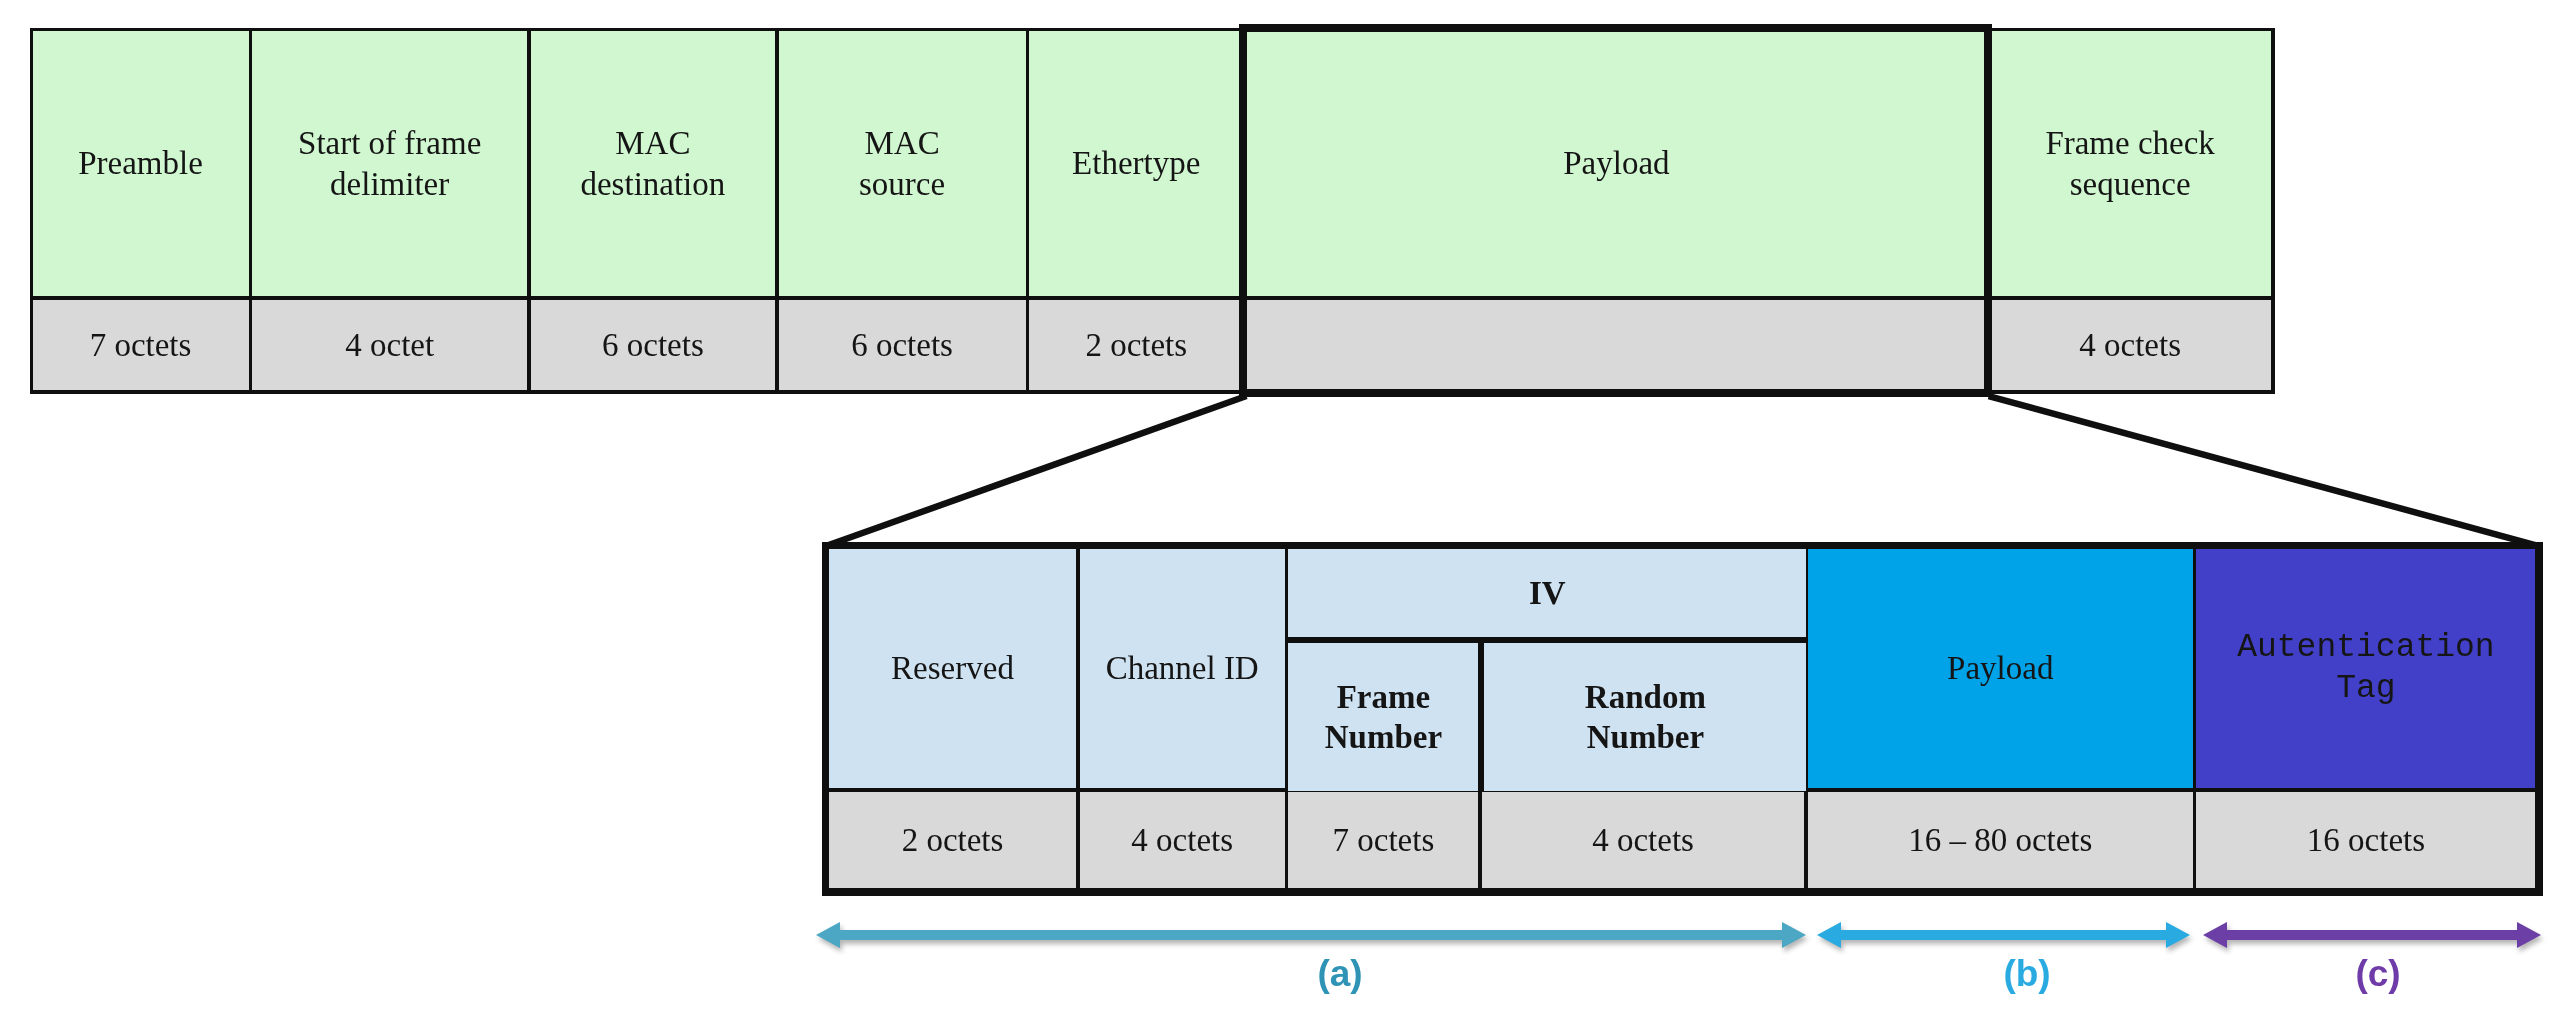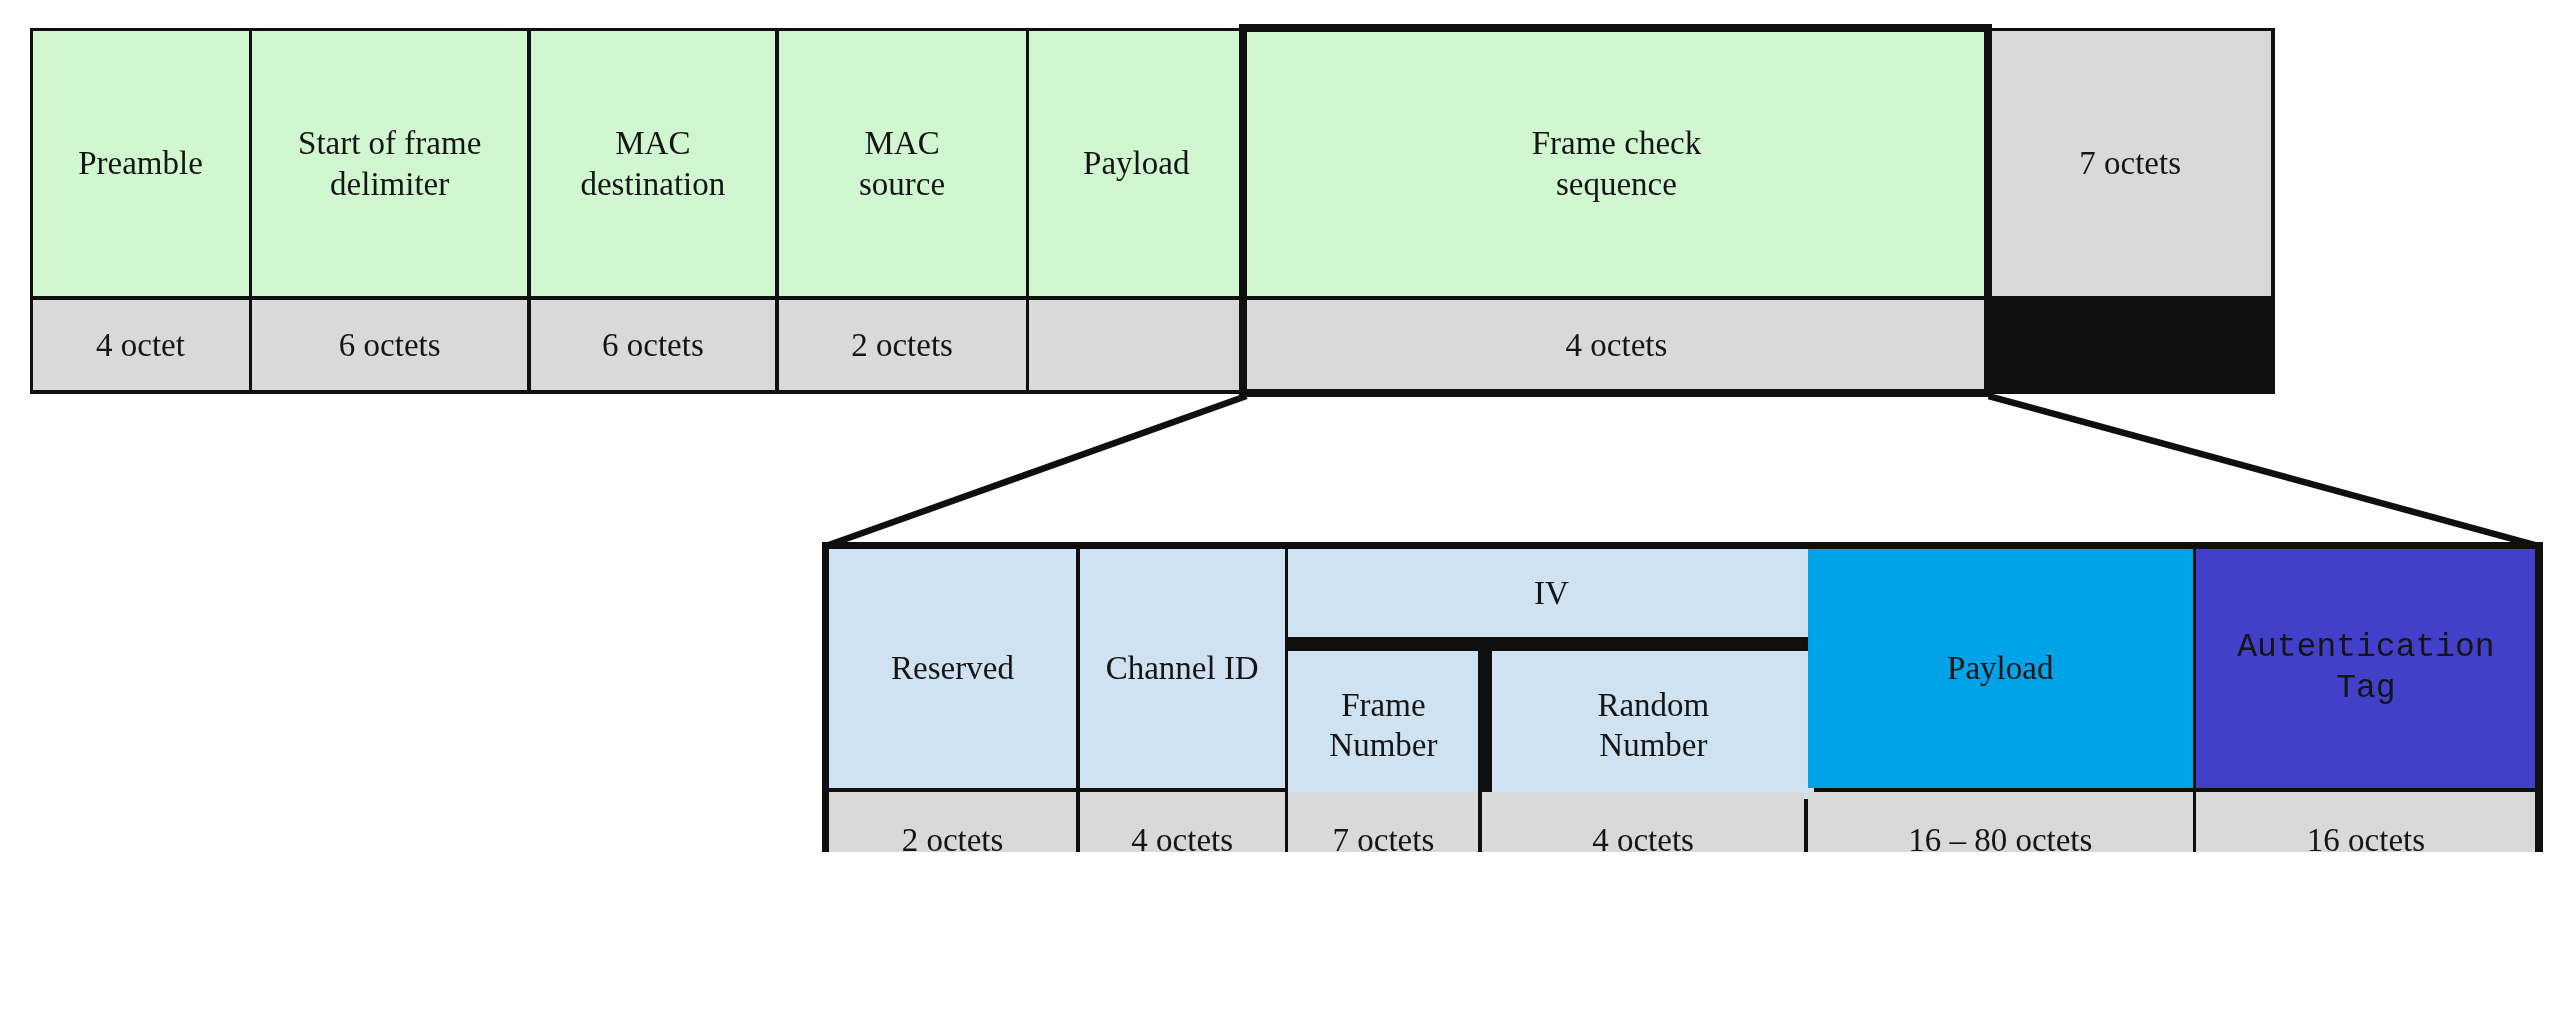--- a/index.html
+++ b/index.html
@@ -1,16 +1,16 @@
 <!DOCTYPE html>
 <html style="--field-green: #d0f7d0; --octet-gray: #d9d9d9; --light-blue: #cfe2f1; --payload-blue: #00a2e8; --auth-indigo: #4240c9; --line: #0f0f0f;font-size:14.8px"><head>
 <meta charset="utf-8">
 <style>
   html,body{margin:0;padding:0;background:#ffffff;}
-  #stage{position:relative;width:2576px;height:852px;background:#ffffff;overflow:hidden;
+  #stage{position:relative;width:2576px;height:1021px;background:#ffffff;overflow:hidden;
          font-family:"Liberation Serif","DejaVu Serif",serif;color:#151515;}
 
   
   .cell{display:flex;align-items:center;justify-content:center;text-align:center;
         white-space:pre-line;font-size:33px;line-height:1.22;}
 
   
   .table-top{position:absolute;left:29.5px;top:28px;width:2245px;height:366px;
              background:var(--line);border:3.7px solid var(--line);
              display:grid;gap:3.7px;box-sizing:border-box;
@@ -28,22 +28,22 @@
 
   
   .table-bottom{position:absolute;left:822px;top:542px;width:1721px;height:354px;
                 background:var(--line);border:7.4px solid var(--line);
                 display:grid;gap:3.7px;box-sizing:border-box;
                 grid-template-columns:247px 205px 190px 322px 385px 339px;
                 grid-template-rows:239px 96px;}
   .c-blue{background:var(--light-blue);}
   .c-payload{background:var(--payload-blue);}
   .c-auth{background:var(--auth-indigo);font-family:Liberation Mono, monospace;}
-  .iv-group{grid-column:3 / span 2;display:grid;gap:14px;background:var(--line);
-            grid-template-columns:190px 322px;grid-template-rows:88px 148px;}
+  .iv-group{grid-column:3 / span 2;display:grid;gap:6px;background:var(--line);
+            grid-template-columns:190px 322px;grid-template-rows:88px 148px;font-weight:bold;}
   .iv-head{grid-column:1 / span 2;}
 
   
   .arrow{position:absolute;top:922px;height:26px;display:flex;align-items:center;
          filter:drop-shadow(2.8px 4.6px 2.8px rgba(90,90,90,0.45));}
   .arrow .shaft{flex:1;height:9.2px;background:currentColor;}
   .arrow .head-left{width:0;height:0;border-top:13px solid transparent;
                     border-bottom:13px solid transparent;border-right:24px solid currentColor;}
   .arrow .head-right{width:0;height:0;border-top:13px solid transparent;
                      border-bottom:13px solid transparent;border-left:24px solid currentColor;}
@@ -64,20 +64,21 @@
 <div id="stage">
 
   <div class="table-top">
     <div class="cell c-green">Preamble</div>
     <div class="cell c-green">Start of frame
 delimiter</div>
     <div class="cell c-green">MAC
 destination</div>
     <div class="cell c-green">MAC
 source</div>
+    <div class="cell c-green">Ethertype</div>
     <div class="cell c-green">Payload</div>
     <div class="cell c-green">Frame check
 sequence</div>
 
     <div class="cell c-gray">7 octets</div>
     <div class="cell c-gray">4 octet</div>
     <div class="cell c-gray">6 octets</div>
     <div class="cell c-gray">6 octets</div>
     <div class="cell c-gray">2 octets</div>
     <div class="cell c-gray"></div>

